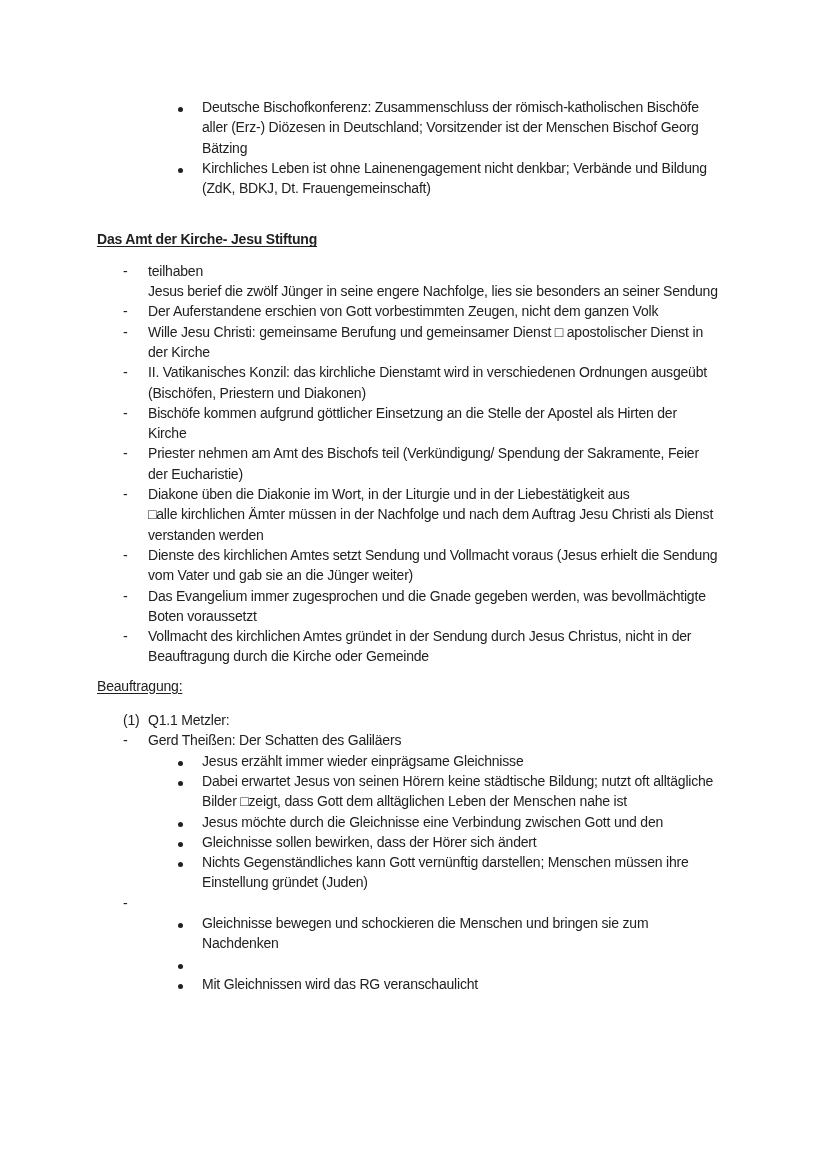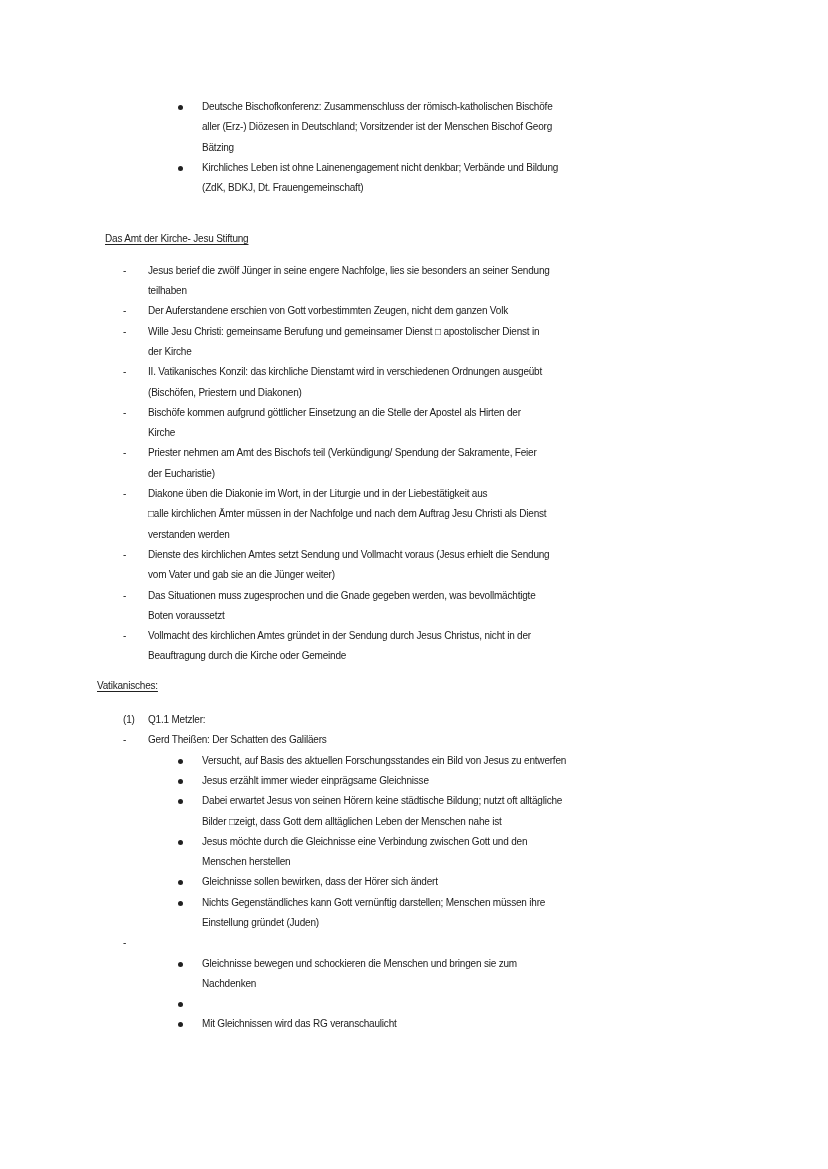--- a/index.html
+++ b/index.html
@@ -3,37 +3,37 @@
 <meta charset="utf-8">
 <style>
   html, body { margin: 0; padding: 0; background: #ffffff; }
   .page {
     position: relative;
     width: 828px;
     height: 1169px;
     background: #ffffff;
     overflow: hidden;
     font-family: "Liberation Sans", sans-serif;
-    font-size: 10px;
+    font-size: 14px;
     line-height: 20.3px;
     letter-spacing: -0.2px;
     color: #212121;
   }
   .content {
     position: absolute;
     left: 97px;
     top: 97px;
     width: 680px;
   }
   .heading {
     text-decoration: underline;
     text-underline-offset: 2px;
     font-weight: 400;
   }
-  .h-amt { margin: 31px 0 11px 8px; }
+  .h-amt { margin: 31px 0 11px 0; font-weight: bold; }
   .h-klausur { margin: 9px 0 14px 0; }
   .row { display: flex; align-items: flex-start; }
   .row .marker { flex: 0 0 auto; }
   .lvl1 { padding-left: 26px; }
   .lvl1 .marker { width: 25px; }
   .lvl2 { padding-left: 81px; }
   .lvl2 .marker { width: 24px; }
   .dot {
     display: inline-block;
     width: 5px; height: 5px;
@@ -67,22 +67,22 @@
         </span>
       </div>
     </div>
 
     <div class="heading h-amt">Das Amt der Kirche- Jesu Stiftung</div>
 
     <div>
       <div class="row lvl1">
         <span class="marker">-</span>
         <span class="text">
+          <span class="line">teilhaben</span>
           <span class="line">Jesus berief die zwölf Jünger in seine engere Nachfolge, lies sie besonders an seiner Sendung</span>
-          <span class="line">teilhaben</span>
         </span>
       </div>
       <div class="row lvl1">
         <span class="marker">-</span>
         <span class="text">
           <span class="line">Der Auferstandene erschien von Gott vorbestimmten Zeugen, nicht dem ganzen Volk</span>
         </span>
       </div>
       <div class="row lvl1">
         <span class="marker">-</span>
@@ -123,75 +123,68 @@
       <div class="row lvl1">
         <span class="marker">-</span>
         <span class="text">
           <span class="line">Dienste des kirchlichen Amtes setzt Sendung und Vollmacht voraus (Jesus erhielt die Sendung</span>
           <span class="line">vom Vater und gab sie an die Jünger weiter)</span>
         </span>
       </div>
       <div class="row lvl1">
         <span class="marker">-</span>
         <span class="text">
-          <span class="line">Das Situationen muss zugesprochen und die Gnade gegeben werden, was bevollmächtigte</span>
+          <span class="line">Das Evangelium immer zugesprochen und die Gnade gegeben werden, was bevollmächtigte</span>
           <span class="line">Boten voraussetzt</span>
         </span>
       </div>
       <div class="row lvl1">
         <span class="marker">-</span>
         <span class="text">
           <span class="line">Vollmacht des kirchlichen Amtes gründet in der Sendung durch Jesus Christus, nicht in der</span>
           <span class="line">Beauftragung durch die Kirche oder Gemeinde</span>
         </span>
       </div>
     </div>
 
-    <div class="heading h-klausur">Vatikanisches:</div>
+    <div class="heading h-klausur">Beauftragung:</div>
 
     <div>
 
       <div class="row lvl1">
         <span class="marker">(1)</span>
         <span class="text">
           <span class="line">Q1.1 Metzler:</span>
         </span>
       </div>
 
       <div class="row lvl1">
         <span class="marker">-</span>
         <span class="text">
           <span class="line">Gerd Theißen: Der Schatten des Galiläers</span>
         </span>
       </div>
 
-      <div class="row lvl2">
-        <span class="marker"><span class="dot"></span></span>
-        <span class="text">
-          <span class="line">Versucht, auf Basis des aktuellen Forschungsstandes ein Bild von Jesus zu entwerfen</span>
-        </span>
-      </div>
       <div class="row lvl2">
         <span class="marker"><span class="dot"></span></span>
         <span class="text">
           <span class="line">Jesus erzählt immer wieder einprägsame Gleichnisse</span>
         </span>
       </div>
       <div class="row lvl2">
         <span class="marker"><span class="dot"></span></span>
         <span class="text">
           <span class="line">Dabei erwartet Jesus von seinen Hörern keine städtische Bildung; nutzt oft alltägliche</span>
           <span class="line">Bilder □zeigt, dass Gott dem alltäglichen Leben der Menschen nahe ist</span>
         </span>
       </div>
       <div class="row lvl2">
         <span class="marker"><span class="dot"></span></span>
         <span class="text">
           <span class="line">Jesus möchte durch die Gleichnisse eine Verbindung zwischen Gott und den</span>
-          <span class="line">Menschen herstellen</span>
         </span>
       </div>
       <div class="row lvl2">
         <span class="marker"><span class="dot"></span></span>
         <span class="text">
           <span class="line">Gleichnisse sollen bewirken, dass der Hörer sich ändert</span>
         </span>
       </div>
       <div class="row lvl2">
         <span class="marker"><span class="dot"></span></span>

